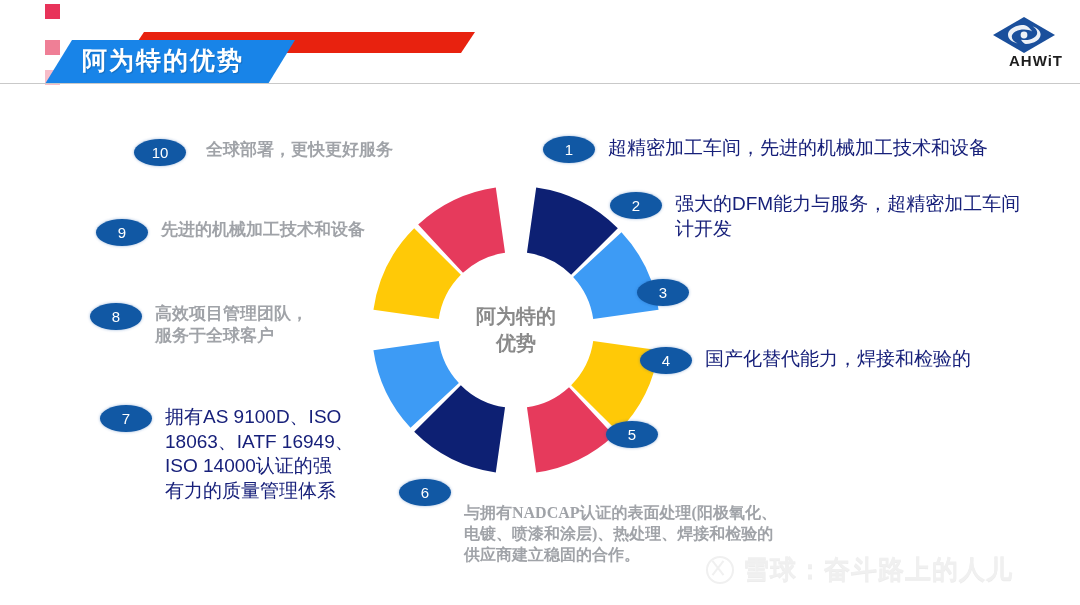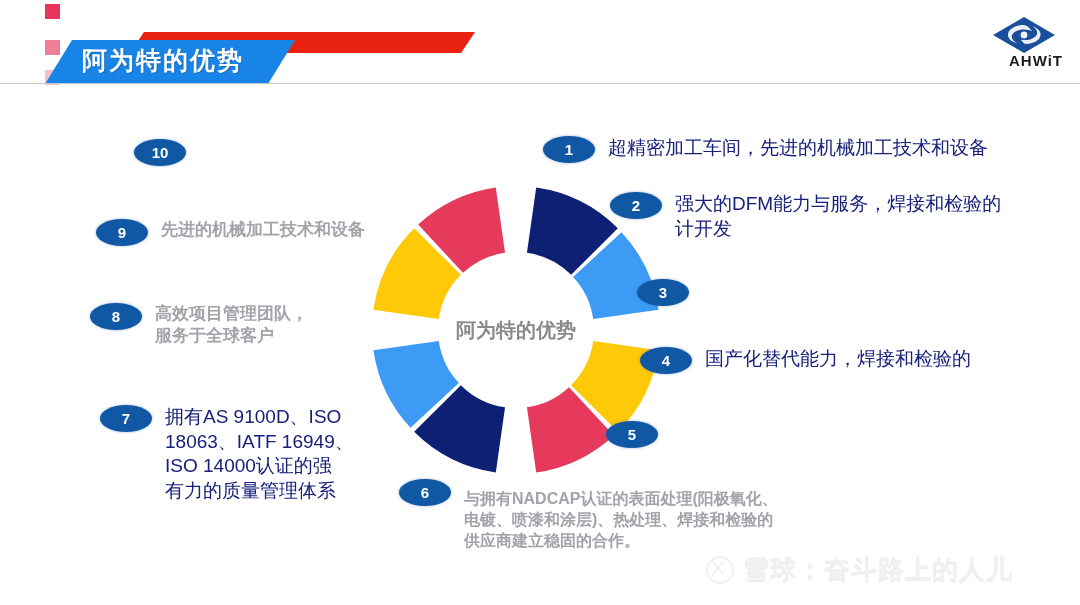--- a/index.html
+++ b/index.html
@@ -46,32 +46,32 @@
   .logo-text{
     position:absolute;left:12px;top:36px;width:88px;text-align:center;
     font-size:15px;font-weight:bold;color:#1d1d1d;letter-spacing:1px;
   }
 
   
   .donut{position:absolute;left:372px;top:186px;width:288px;height:288px;}
 
   .center-label{
     position:absolute;left:372px;top:186px;width:288px;height:288px;
-    display:flex;align-items:center;justify-content:center;
+    display:flex;flex-direction:column;align-items:center;justify-content:center;
     color:#8a8a8a;font-size:20px;font-weight:bold;line-height:1.35;
     text-align:center;pointer-events:none;
   }
 
   
   .item{position:absolute;display:flex;align-items:flex-start;}
   .badge{
     flex:0 0 auto;
     width:52px;height:27px;border-radius:50%;
     background:#1158a4;
-    color:#fff;font-size:15px;font-weight:bold;
+    color:#fff;font-size:15px;font-weight:normal;
     display:flex;align-items:center;justify-content:center;
     box-shadow:0 0 3px rgba(30,90,170,.45);
   }
   .txt{margin-left:13px;line-height:1.30;white-space:pre-line;}
   .t-navy{color:#17207a;font-weight:normal;font-size:19px;}
   .t-gray{color:#a0a3a8;font-weight:bold;font-size:17px;}
   .t-gray-sm{color:#a0a3a8;font-weight:bold;font-size:16px;}
 
   
   .wm{
@@ -143,40 +143,40 @@
     <span>优势</span>
   </div>
 
   <div class="item" style="left:543px;top:136px;">
     <div class="badge">1</div>
     <div class="txt t-navy">超精密加工车间，先进的机械加工技术和设备</div>
   </div>
 
   <div class="item" style="left:610px;top:192px;">
     <div class="badge">2</div>
-    <div class="txt t-navy">强大的DFM能力与服务，焊接和检验的
+    <div class="txt t-navy">强大的DFM能力与服务，超精密加工车间
 计开发</div>
   </div>
 
   <div class="item" style="left:637px;top:279px;">
     <div class="badge">3</div>
   </div>
 
   <div class="item" style="left:640px;top:347px;">
     <div class="badge">4</div>
     <div class="txt t-navy">国产化替代能力，焊接和检验的</div>
   </div>
 
   <div class="item" style="left:606px;top:421px;">
     <div class="badge">5</div>
   </div>
 
   <div class="item" style="left:399px;top:479px;align-items:flex-start;">
     <div class="badge">6</div>
-    <div class="txt t-gray-sm" style="margin-top:10px;">与拥有NADCAP认证的表面处理(阳极氧化、
+    <div class="txt t-gray-sm" style="margin-top:24px;font-family:Liberation Serif, serif;">与拥有NADCAP认证的表面处理(阳极氧化、
 电镀、喷漆和涂层)、热处理、焊接和检验的
 供应商建立稳固的合作。</div>
   </div>
 
   <div class="item" style="left:100px;top:405px;">
     <div class="badge">7</div>
     <div class="txt t-navy">拥有AS 9100D、ISO
 18063、IATF 16949、
 ISO 14000认证的强
 有力的质量管理体系</div>
@@ -188,20 +188,21 @@
 服务于全球客户</div>
   </div>
 
   <div class="item" style="left:96px;top:219px;">
     <div class="badge">9</div>
     <div class="txt t-gray">先进的机械加工技术和设备</div>
   </div>
 
   <div class="item" style="left:134px;top:139px;">
     <div class="badge">10</div>
+    <div class="txt t-gray" style="margin-left:20px;">全球部署，更快更好服务</div>
   </div>
 
   <div class="wm">
     <span class="wm-ic"></span>
     <span>雪球：奋斗路上的人儿</span>
   </div>
 
 </div>
 
 </body></html>

